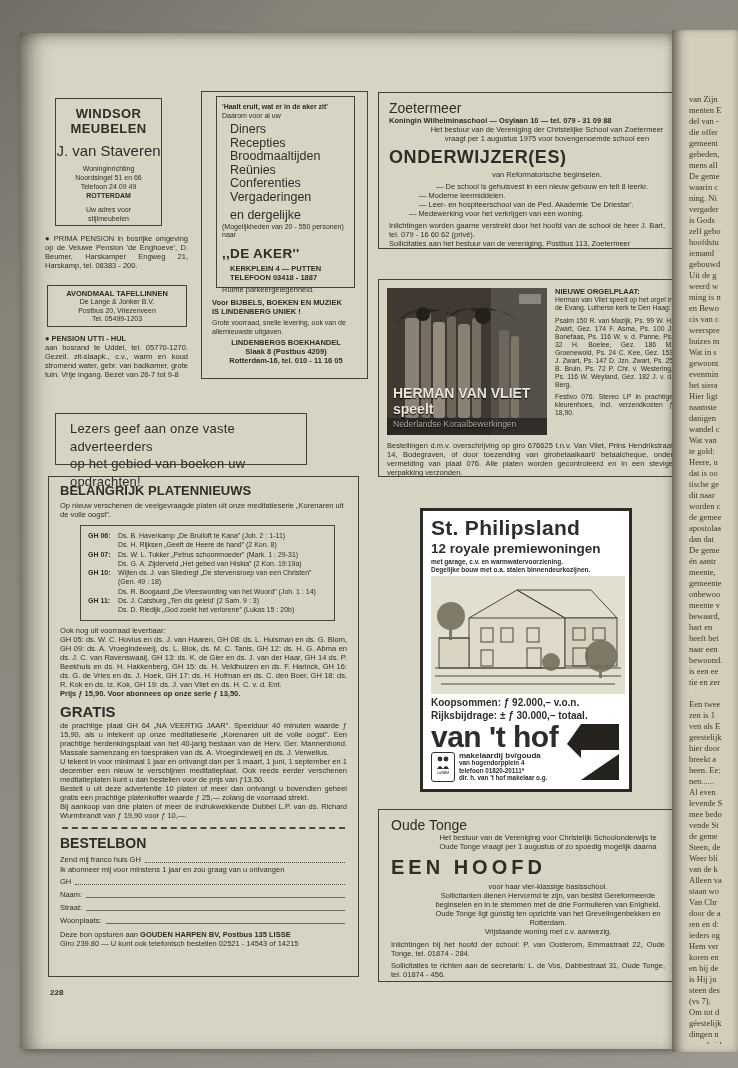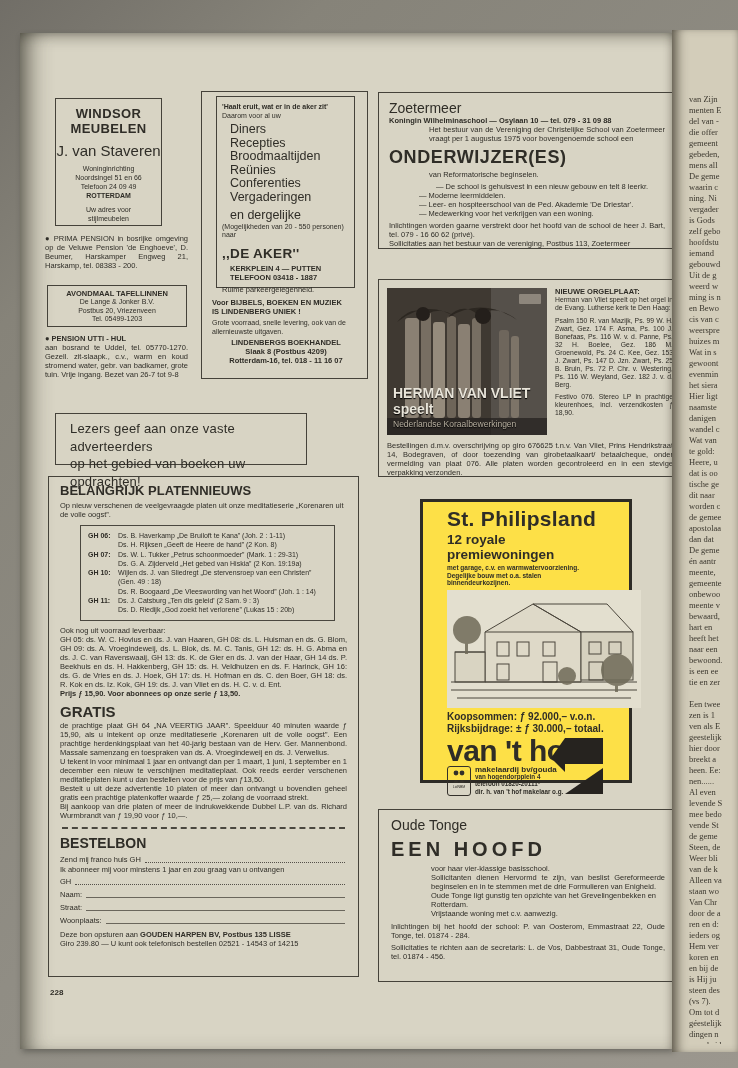--- a/index.html
+++ b/index.html
@@ -47,30 +47,30 @@
   .gh-row{display:flex;font-size:7px;line-height:9.3px;}
   .gh-code{width:30px;font-weight:bold;flex:none;}
   .gh-txt{flex:1;}
   .dash-sep{border-top:2px dashed #4a473f;margin:7px 2px 6px 2px;}
   .form-row{display:flex;align-items:flex-end;font-size:7.5px;line-height:11px;margin-top:1px;}
   .dotline{flex:1;border-bottom:1px dotted #55514a;margin:0 2px 2px 4px;height:9px;}
   .solline{flex:1;border-bottom:1px solid #6a665c;margin:0 2px 2px 4px;height:9px;}
   
   .zoet{padding:7px 10px;}
   .zoet .ttl,.ot .ttl{font-size:14px;line-height:16px;}
-  .ind{margin-left:40px;}
+  .ind{margin-left:40px;text-align:center;}
   .pos-z{font-size:18px;font-weight:bold;letter-spacing:.6px;margin:4px 0 2px 0;}
   .pos-o{font-size:20px;font-weight:bold;letter-spacing:4px;margin:5px 0 3px 0;}
   .orgel-photo{position:absolute;left:8px;top:8px;width:160px;height:147px;overflow:hidden;}
   .orgel-cap{position:absolute;left:6px;bottom:18px;font-size:14px;font-weight:bold;color:#e9e5da;text-shadow:0 1px 1px #000;}
   .orgel-cap2{position:absolute;left:6px;bottom:6px;font-size:8.5px;color:#b6ae9e;text-shadow:0 1px 1px #000;}
   .orgel-side{position:absolute;left:176px;top:8px;width:118px;font-size:6.8px;line-height:8px;text-align:justify;}
   .orgel-order{position:absolute;left:8px;top:161px;width:286px;font-size:7.5px;line-height:9px;text-align:justify;}
   
-  .phil{border:3px solid #2d2b26;background:#fde047;padding:5px 24px;}
+  .phil{border:3px solid #2d2b26;background:#ffffff;padding:5px 8px;margin-top:9px;}
   .phil .ttl{font-size:21px;line-height:24px;font-weight:bold;letter-spacing:.3px;}
   .phil .sub{font-size:13.5px;line-height:15px;font-weight:bold;margin-top:1px;}
   .phil .sm{font-size:6.5px;line-height:7.5px;font-weight:bold;margin-top:2px;}
   .phil .price{font-size:10px;line-height:12.5px;font-weight:bold;margin-top:3px;}
   .broker{position:relative;margin-top:2px;height:66px;}
   .broker-name{font-size:30px;line-height:26px;font-weight:bold;letter-spacing:-.5px;}
   .broker-row{display:flex;margin-top:2px;}
   .nbm{width:22px;height:28px;border:1.5px solid #33302a;border-radius:3px;flex:none;position:relative;font-size:3.5px;text-align:center;}
   .nbm svg{display:block;margin:2px auto 0 auto;}
   .broker-lines{margin-left:4px;font-size:6.3px;line-height:7.4px;font-weight:bold;}
@@ -128,21 +128,21 @@
         <div class="t75 b" style="margin-left:8px;">TELEFOON 03418 - 1887</div>
         <div class="t75" style="margin-top:3px;">Ruime parkeergelegenheid.</div>
       </div>
 
       <div class="nob" style="left:10px;top:206px;width:148px;">
         <div class="t75 b">Voor BIJBELS, BOEKEN EN MUZIEK</div>
         <div class="t75 b">IS LINDENBERG UNIEK !</div>
         <div class="t7" style="margin-top:3px;">Grote voorraad, snelle levering, ook van de allernieuwste uitgaven.</div>
         <div class="t75 b ctr" style="margin-top:2px;">LINDENBERGS BOEKHANDEL</div>
         <div class="t75 b ctr">Slaak 8 (Postbus 4209)</div>
-        <div class="t75 b ctr">Rotterdam-16,  tel.  018 - 11 16 07</div>
+        <div class="t75 b ctr">Rotterdam-16,  tel.  010 - 11 16 05</div>
       </div>
     </div>
 
     <div class="box lezers" style="left:35px;top:380px;width:252px;height:52px;">
       <div>Lezers geef aan onze vaste adverteerders</div>
       <div>op het gebied van boeken uw opdrachten!</div>
     </div>
 
     <div class="box platen" style="left:28px;top:443px;width:311px;height:501px;">
       <div class="b" style="font-size:13px;line-height:16px;">BELANGRIJK PLATENNIEUWS</div>
@@ -225,21 +225,21 @@
 
     <div class="box zoet" style="left:358px;top:59px;width:298px;height:157px;">
       <div class="ttl">Zoetermeer</div>
       <div class="t75 b">Koningin Wilhelminaschool — Osylaan 10 — tel. 079 - 31 09 88</div>
       <div class="t75 jst ind">Het bestuur van de Vereniging der Christelijke School van Zoetermeer vraagt per 1 augustus 1975 voor bovengenoemde school een</div>
       <div class="pos-z">ONDERWIJZER(ES)</div>
       <div class="t75 ind">van Reformatorische beginselen.</div>
       <div class="t75" style="margin-left:47px;margin-top:3px;">—  De school is gehuisvest in een nieuw gebouw en telt 8 leerkr.</div>
       <div class="t75" style="margin-left:30px;">—  Moderne leermiddelen.</div>
       <div class="t75" style="margin-left:30px;">—  Leer- en hospiteerschool van de Ped. Akademie 'De Driestar'.</div>
-      <div class="t75" style="margin-left:30px;">—  Medewerking voor het verkrijgen van een woning.</div>
+      <div class="t75" style="margin-left:20px;">—  Medewerking voor het verkrijgen van een woning.</div>
       <div class="t75 jst" style="margin-top:3px;">Inlichtingen worden gaarne verstrekt door het hoofd van de school de heer J. Bart, tel. 079 - 16 60 62 (privé).</div>
       <div class="t75">Sollicitaties aan het bestuur van de vereniging, Postbus 113, Zoetermeer</div>
     </div>
 
     <div class="box" style="left:358px;top:246px;width:298px;height:198px;">
       <div class="orgel-photo">
         <svg width="160" height="147" viewBox="0 0 160 147">
           <rect width="160" height="147" fill="#474038"></rect>
           <rect x="0" y="0" width="160" height="147" fill="#38322c" opacity=".5"></rect>
           <rect x="104" y="0" width="56" height="147" fill="#55504a"></rect>
@@ -327,20 +327,21 @@
         <svg class="vh-mark" width="54" height="60" viewBox="0 0 54 60">
           <rect x="16" y="0" width="38" height="26" fill="#26231f"></rect>
           <polygon points="16,56 54,30 54,56" fill="#26231f"></polygon>
           <polygon points="16,0 16,34 2,20" fill="#26231f"></polygon>
         </svg>
       </div>
     </div>
 
     <div class="box zoet ot" style="left:358px;top:776px;width:298px;height:173px;padding-left:12px;">
       <div class="ttl">Oude Tonge</div>
+      <div class="t75 jst ind">Het bestuur van de Vereniging voor Christelijk Schoolonderwijs te Oude Tonge vraagt per 1 augustus of zo spoedig mogelijk daarna</div>
       <div class="pos-o">EEN HOOFD</div>
       <div class="t75 ind">voor haar vier-klassige basisschool.</div>
       <div class="t75 jst ind">Sollicitanten dienen Hervormd te zijn, van beslist Gereformeerde beginselen en in te stemmen met de drie Formulieren van Enigheid.</div>
       <div class="t75 ind">Oude Tonge ligt gunstig ten opzichte van het Grevelingenbekken en Rotterdam.</div>
       <div class="t75 ind">Vrijstaande woning met c.v. aanwezig.</div>
       <div class="t75 jst" style="margin-top:4px;">Inlichtingen bij het hoofd der school: P. van Oosterom, Emmastraat 22, Oude Tonge, tel. 01874 - 284.</div>
       <div class="t75 jst" style="margin-top:3px;">Sollicitaties te richten aan de secretaris: L. de Vos, Dabbestraat 31, Oude Tonge, tel. 01874 - 456.</div>
     </div>
 
   </div>

